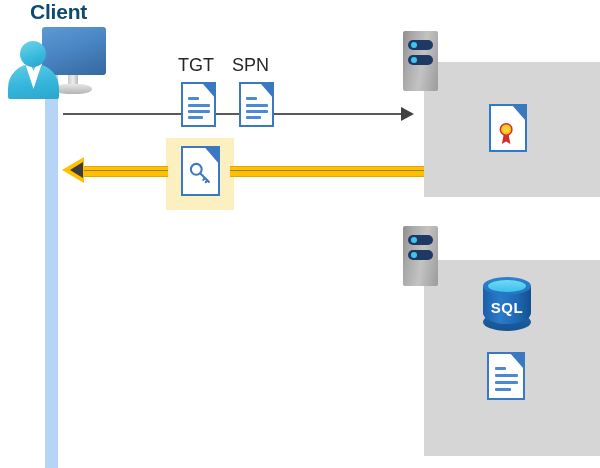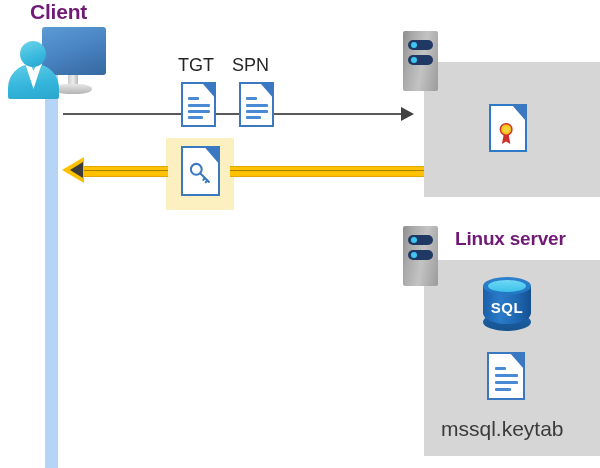--- a/index.html
+++ b/index.html
@@ -4,21 +4,21 @@
 <style>
   html,body{margin:0;padding:0;background:#ffffff;}
   body{width:600px;height:468px;position:relative;overflow:hidden;
        font-family:"Liberation Sans","DejaVu Sans",sans-serif;}
   .stage{position:absolute;inset:0;width:600px;height:468px;}
 
   
   .title{
     position:absolute;
     font-weight:bold;
-    color:#701a75;
+    color:#0c4a6e;
     letter-spacing:-0.2px;
     line-height:1.12;
     white-space:pre-line;
   }
   #client-title{left:30px;top:0px;font-size:21px;}
   #dc-title{left:455px;top:2px;font-size:19px;text-align:left;}
   #linux-title{left:455px;top:228px;font-size:19px;}
 
   
   .panel{position:absolute;background:#d6d6d6;}
@@ -203,34 +203,32 @@
 
   <div class="server" id="linux-server">
     <div class="bay b1">
         <div class="led"></div>
       </div>
     <div class="bay b2">
         <div class="led"></div>
       </div>
   </div>
 
-  <div class="title" id="linux-title">Linux server</div>
 
   <div id="sql-icon">
     <div class="cyl-bottom"></div>
     <div class="cyl-body"></div>
     <div class="cyl-top"></div>
     <div class="cyl-top-inner"></div>
     <div class="sql-text">SQL</div>
   </div>
 
   <div class="doc" id="keytab-doc">
     <div class="page"></div>
     <div class="fold"></div>
     <div class="ln" style="left:20%;width:62%;top:46%;"></div>
     <div class="ln" style="left:20%;width:62%;top:60%;"></div>
     <div class="ln" style="left:20%;width:44%;top:74%;"></div>
     <div class="ln" style="left:20%;width:30%;top:32%;"></div>
   </div>
 
-  <div class="doc-label" id="keytab-label">mssql.keytab</div>
 
 </div>
 
 </body></html>

